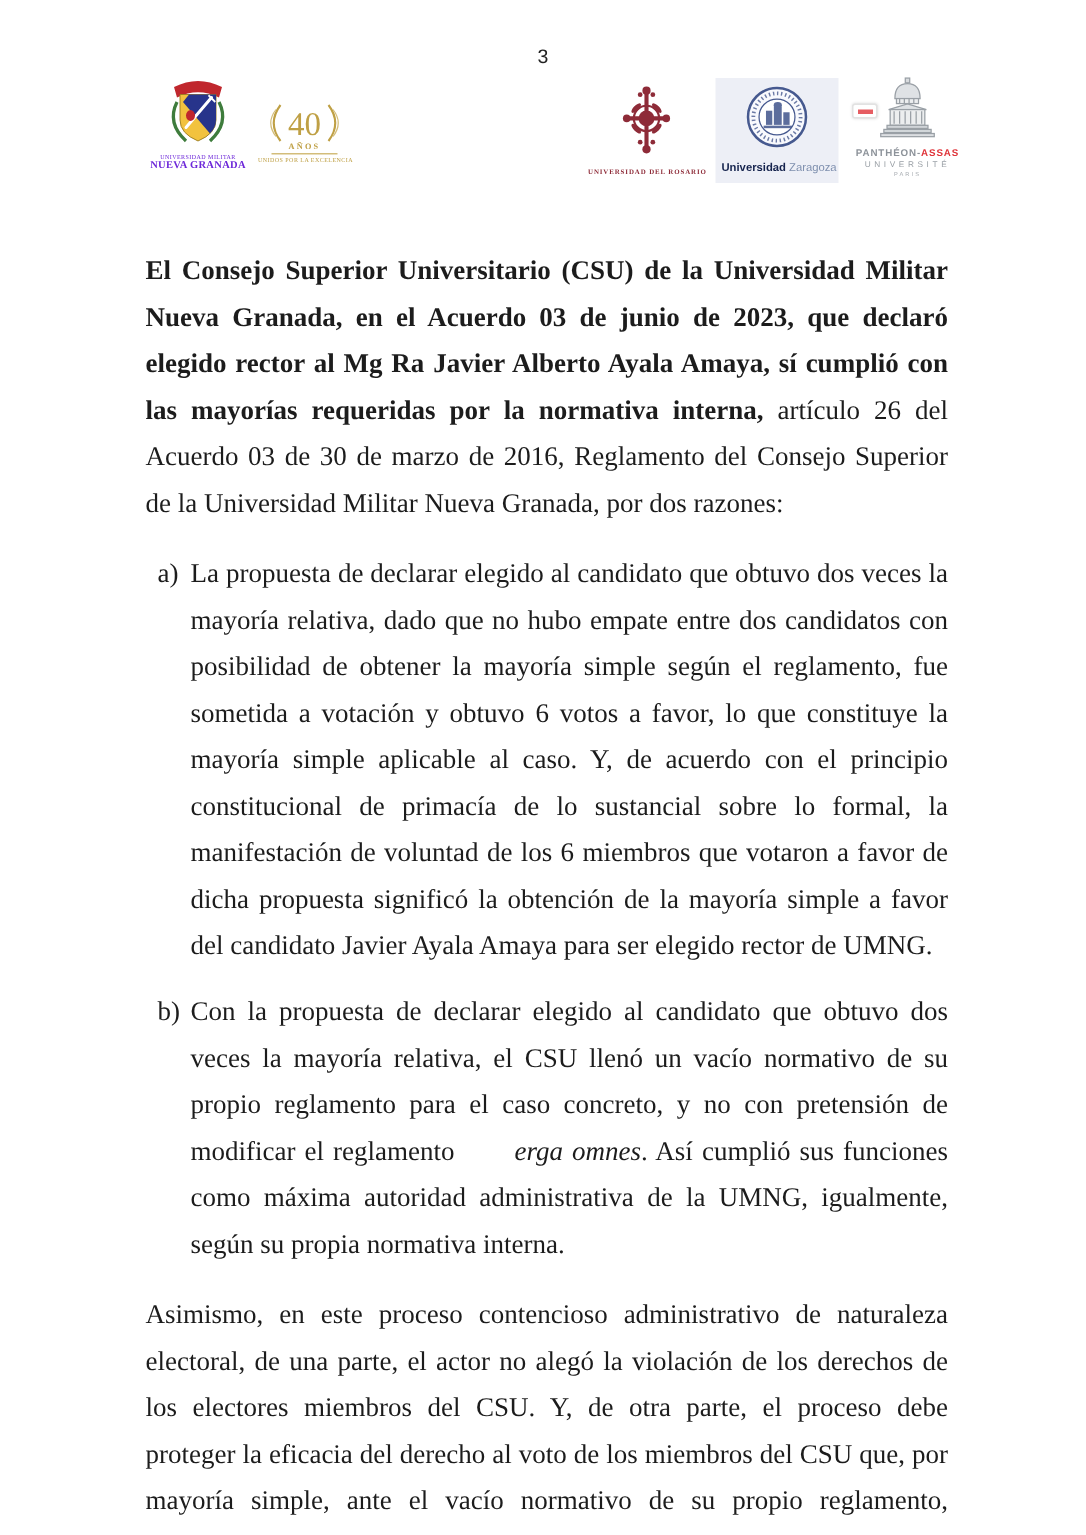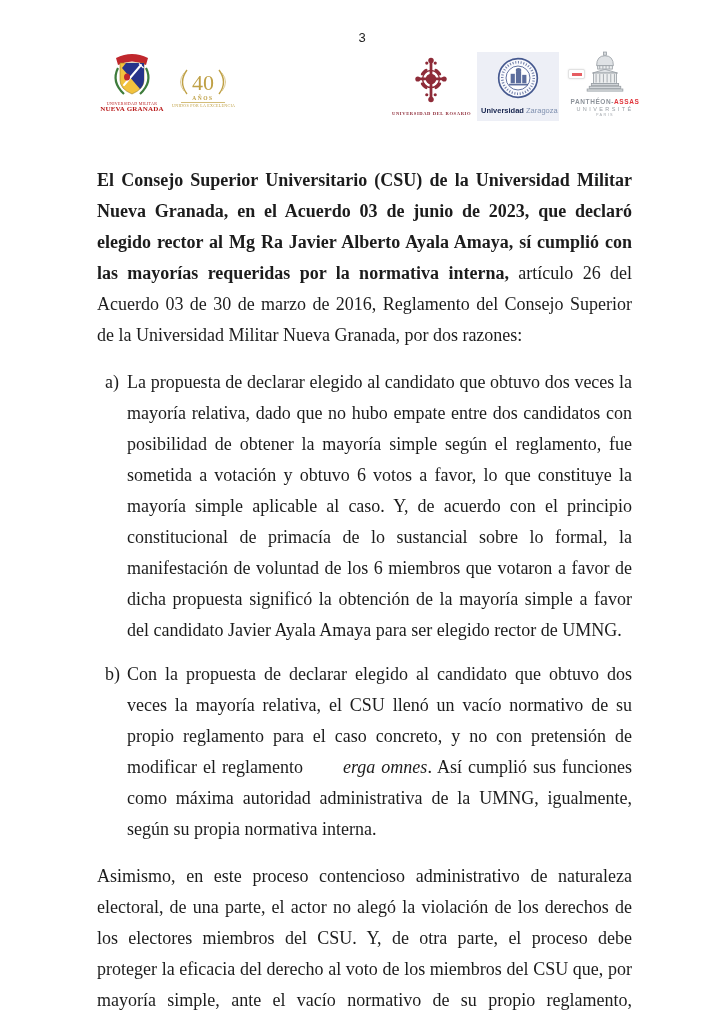--- a/index.html
+++ b/index.html
@@ -27,21 +27,21 @@
     justify-content:space-between;
     align-items:flex-start;
     height:78px;
   }
   .logo-left { display:flex; align-items:center; gap:5px; }
   .logo-right { display:flex; align-items:flex-start; gap:7px; }
   .logo { text-align:center; }
 
   
   .umng { width:70px; }
-  .umng-caption { margin-top:1px; color:#b91c1c; line-height:1.05;font-family:Liberation Serif, serif; }
+  .umng-caption { margin-top:1px; color:#6d28d9; line-height:1.05;font-family:Liberation Serif, serif; }
   .umng-cap1 { font-size:4px; letter-spacing:.3px; display:block; }
   .umng-cap2 { font-size:7px; font-weight:bold; display:block; letter-spacing:.2px; }
 
   
   .forty { width:62px; color:#bfa045; margin-top:10px; }
   .forty-num-wrap { position:relative; height:30px; }
   .forty-anos { font-size:5.5px; letter-spacing:1.5px; font-weight:bold; margin-top:-2px; }
   .forty-rule { width:44px; height:.5px; background:#d3bd7a; margin:1px auto; }
   .forty-tag { font-size:4px; letter-spacing:.3px; white-space:nowrap; }
 

